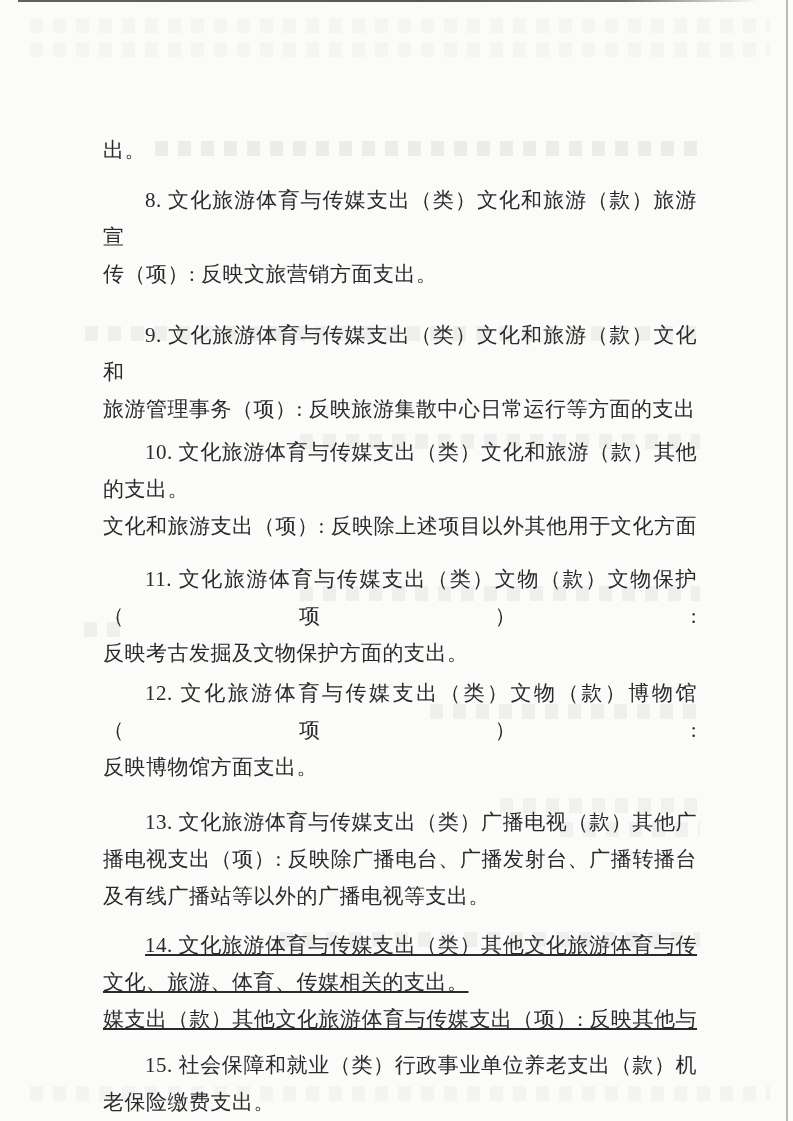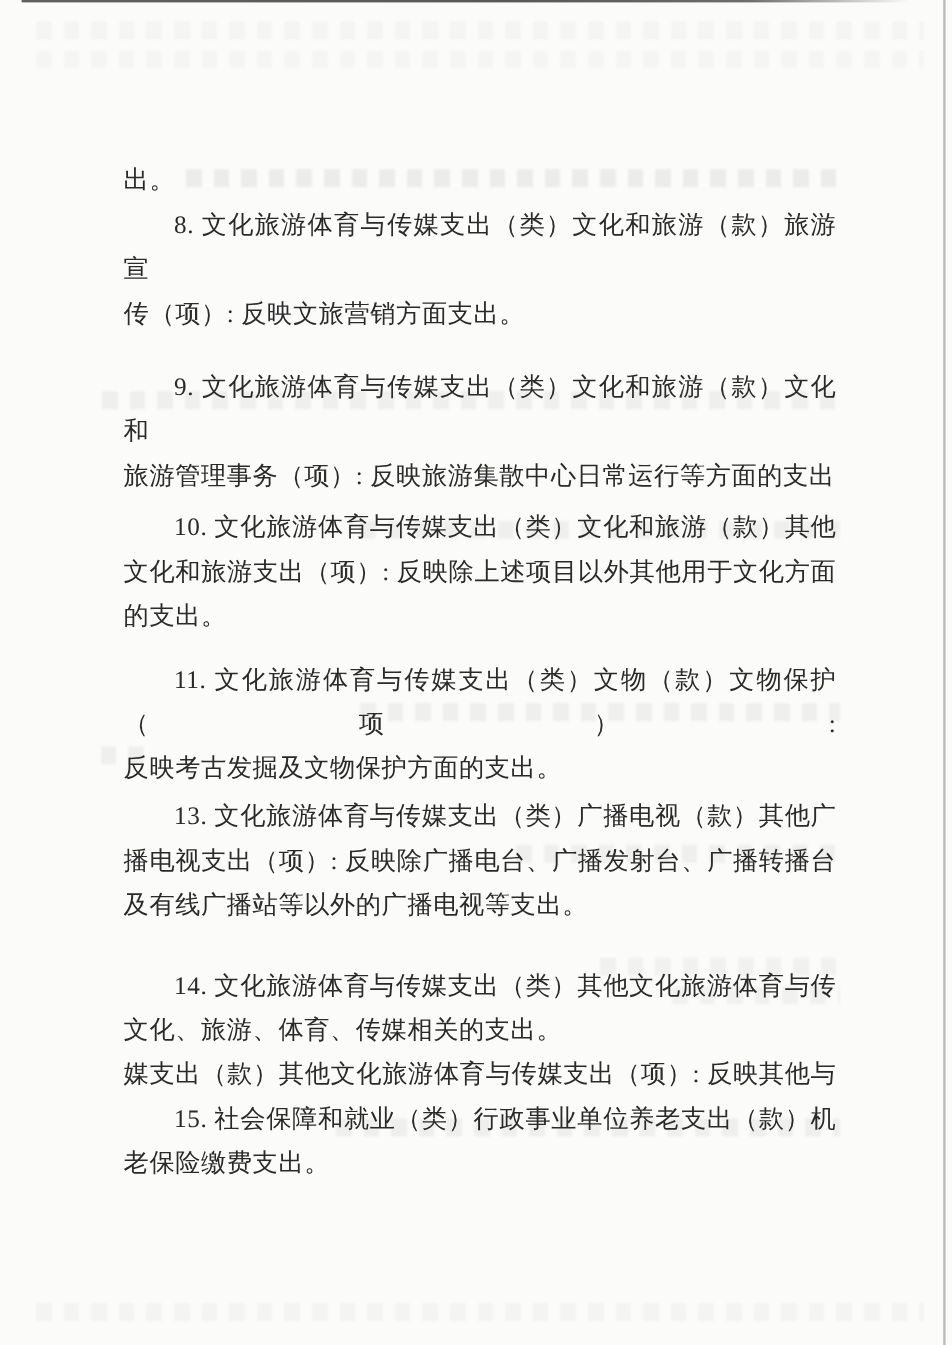--- a/index.html
+++ b/index.html
@@ -56,27 +56,27 @@
     overflow: hidden;
     white-space: nowrap;
   }
   .para .line.full {
     white-space: normal;
     text-align: justify;
     text-align-last: justify;
   }
   .para .line.indent { text-indent: 2em; }
   
-  #doc > .para:nth-child(2) { }
+  #doc > .para:nth-child(2) { margin-top: 13px; }
   #doc > .para:nth-child(3) { margin-top: 24px; }
   #doc > .para:nth-child(4) { margin-top: 6px; }
   #doc > .para:nth-child(5) { margin-top: 16px; }
   #doc > .para:nth-child(6) { margin-top: 3px; }
-  #doc > .para:nth-child(7) { margin-top: 30px; }
-  #doc > .para:nth-child(8) { margin-top: 0px; }
+  #doc > .para:nth-child(7) { margin-top: 18px; }
+  #doc > .para:nth-child(8) { margin-top: 12px; text-decoration: underline; }
   #doc > .para:nth-child(9) { margin-top: 9px; font-family: Liberation Serif, serif; }
 </style>
 </head>
 <body style="background: rgb(251, 251, 250);">
 
 <div class="scan-top-border"></div>
 <div class="scan-right-border"></div>
 
 <div class="ghost" style="top:18px;  left:30px;  width:740px; opacity:.22;"></div>
 <div class="ghost" style="top:42px;  left:30px;  width:740px; opacity:.18;"></div>
@@ -98,26 +98,30 @@
     <div class="para">
       <div class="line full indent">8. 文化旅游体育与传媒支出（类）文化和旅游（款）旅游宣</div>
       <div class="line">传（项）: 反映文旅营销方面支出。</div>
     </div>
     <div class="para">
       <div class="line full indent">9. 文化旅游体育与传媒支出（类）文化和旅游（款）文化和</div>
       <div class="line">旅游管理事务（项）: 反映旅游集散中心日常运行等方面的支出。</div>
     </div>
     <div class="para">
       <div class="line full indent">10. 文化旅游体育与传媒支出（类）文化和旅游（款）其他</div>
+      <div class="line">的支出。</div>
       <div class="line full">文化和旅游支出（项）: 反映除上述项目以外其他用于文化方面</div>
-      <div class="line">的支出。</div>
     </div>
     <div class="para">
       <div class="line full indent">11. 文化旅游体育与传媒支出（类）文物（款）文物保护（项）:</div>
       <div class="line">反映考古发掘及文物保护方面的支出。</div>
+    </div>
+    <div class="para">
+      <div class="line full indent">12. 文化旅游体育与传媒支出（类）文物（款）博物馆（项）:</div>
+      <div class="line">反映博物馆方面支出。</div>
     </div>
     <div class="para">
       <div class="line full indent">13. 文化旅游体育与传媒支出（类）广播电视（款）其他广</div>
       <div class="line full">播电视支出（项）: 反映除广播电台、广播发射台、广播转播台</div>
       <div class="line">及有线广播站等以外的广播电视等支出。</div>
     </div>
     <div class="para">
       <div class="line full indent">14. 文化旅游体育与传媒支出（类）其他文化旅游体育与传</div>
       <div class="line">文化、旅游、体育、传媒相关的支出。</div>
       <div class="line full">媒支出（款）其他文化旅游体育与传媒支出（项）: 反映其他与</div>

